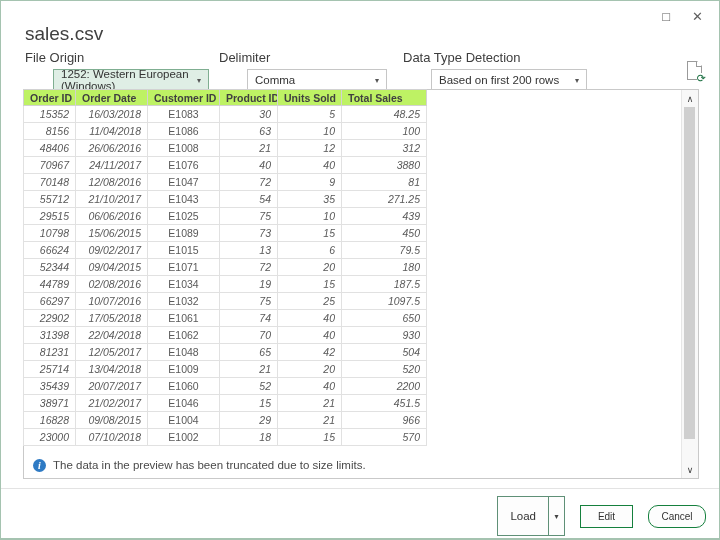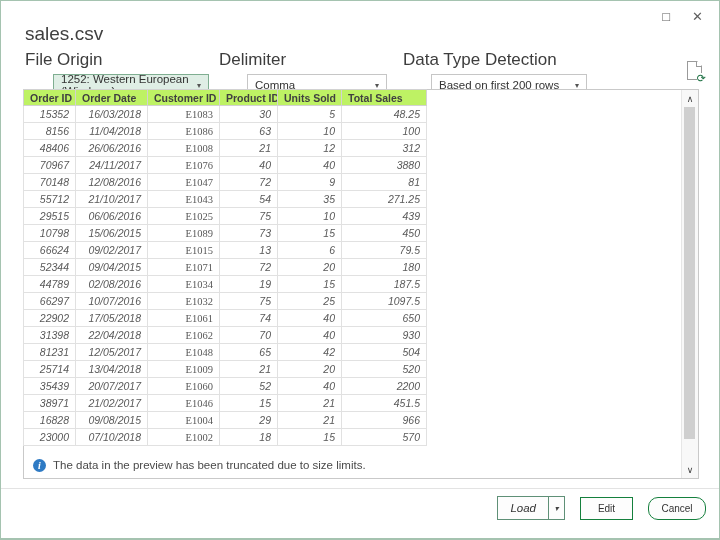--- a/index.html
+++ b/index.html
@@ -27,21 +27,21 @@
   .dialog-title {
     position: absolute; top: 22px; left: 24px;
     font-size: 19px; color: #404040; font-weight: normal;
   }
   
   .form-row {
     position: absolute; top: 49px; left: 24px; right: 24px;
     display: flex;
   }
   .field { display: flex; flex-direction: column; }
-  .field-label { font-size: 17px; color: #3d3d3d; margin-bottom: 4px; }
+  .field-label { font-size: 13px; color: #3d3d3d; margin-bottom: 4px; }
   .select-box {
     height: 22px;
     border: 1px solid #c6c6c6;
     background: #fff;
     display: flex; align-items: center; justify-content: space-between;
     padding: 4px 7px;
     font-size: 11.5px; color: #333;
     cursor: default;
     margin-left: 28px;
   }
@@ -93,21 +93,21 @@
     border: 1px solid #d2d2d2;
     font-size: 10.5px; font-weight: bold; color: #404040;
     text-align: left;
   }
   .preview-table td {
     height: 17px;
     border: 1px solid #e1e1e1;
     font-size: 10.5px; color: #595959;
   }
   .preview-table td.cell-num { text-align: right; font-style: italic; }
-  .preview-table td.cell-text { text-align: right; font-family: Liberation Serif, serif; }
+  .preview-table td.cell-text { text-align: center; }
   .c0 { width: 52px; } .c1 { width: 72px; } .c2 { width: 72px; }
   .c3 { width: 58px; } .c4 { width: 64px; } .c5 { width: 85px; }
   
   .scrollbar {
     position: absolute; top: 0; right: 0; bottom: 0;
     width: 17px;
     background: #f8f8f8;
     border-left: 1px solid #e6e6e6;
   }
   .scroll-arrow {
@@ -154,24 +154,23 @@
     background: #fdfdfd;
     border: 1px solid #15803d;
     font-size: 10px; color: #333;
     display: flex; align-items: center; justify-content: center;
     cursor: default;
     font-family: "Liberation Sans", sans-serif;
   }
   .btn-edit { width: 53px; }
   .btn-cancel { width: 58px; border-radius: 10px; }
   .split-button {
-    display: flex; height: 24px;
+    display: flex; height: 40px;
     border: 1px solid #5f9077;
     background: #fdfdfd;
-    font-style: italic;
   }
   .split-main {
     padding: 0 12px;
     display: flex; align-items: center;
     font-size: 11.5px; color: #333;
     cursor: default;
   }
   .split-arrow {
     width: 16px;
     border-left: 1px solid #5f9077;

